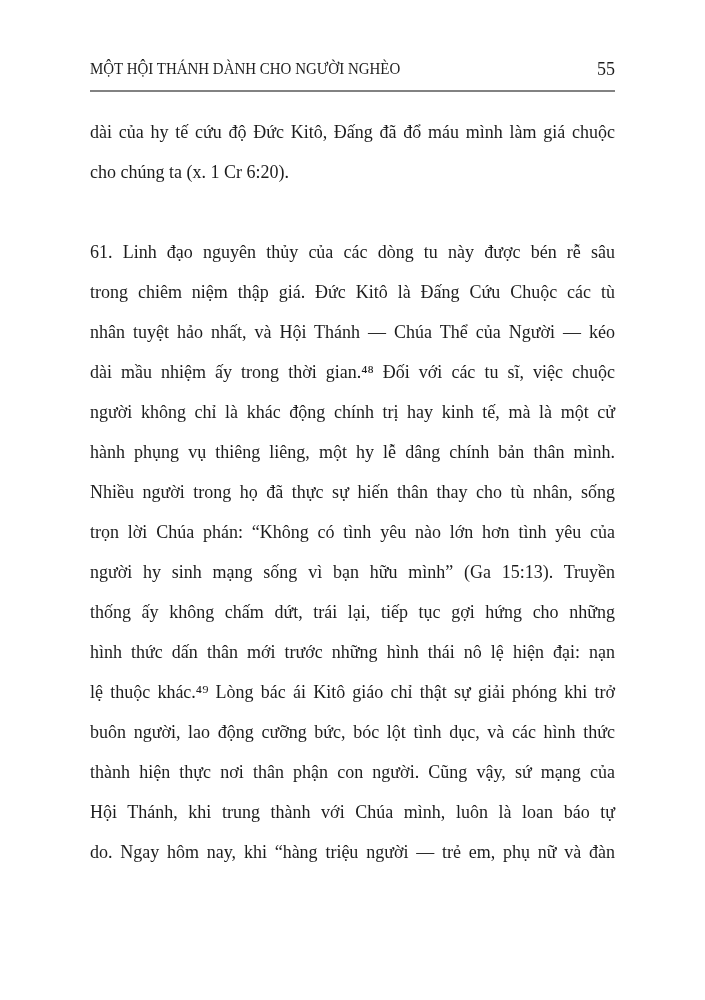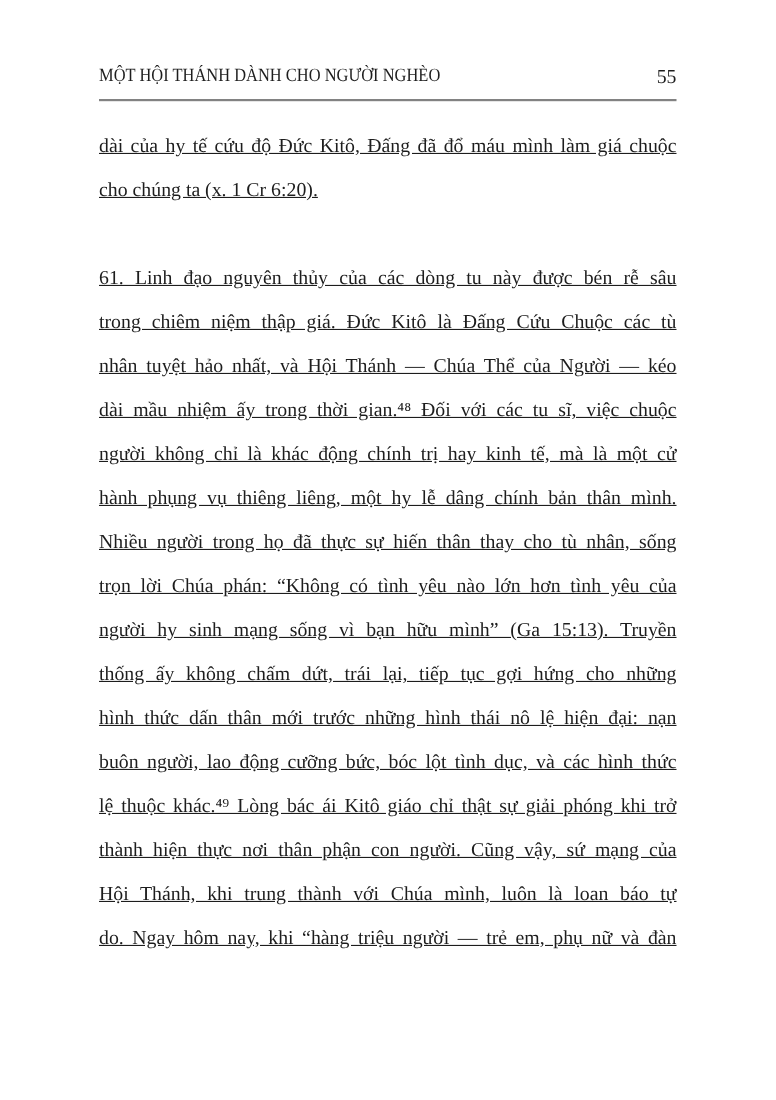--- a/index.html
+++ b/index.html
@@ -49,21 +49,20 @@
     margin-top: 20px;
     font-size: 18px;
     line-height: 40px;
   }
   .para + .para {
     margin-top: 40px;
   }
   .line {
     text-align: justify;
     text-align-last: justify;
-    text-decoration: underline;
   }
   .line.para-end {
     text-align-last: left;
   }
 </style>
 </head>
 <body>
 
 <div class="page">
   <div class="content">
@@ -83,22 +82,22 @@
           <div class="line">trong chiêm niệm thập giá. Đức Kitô là Đấng Cứu Chuộc các tù</div>
           <div class="line">nhân tuyệt hảo nhất, và Hội Thánh — Chúa Thể của Người — kéo</div>
           <div class="line">dài mầu nhiệm ấy trong thời gian.⁴⁸ Đối với các tu sĩ, việc chuộc</div>
           <div class="line">người không chỉ là khác động chính trị hay kinh tế, mà là một cử</div>
           <div class="line">hành phụng vụ thiêng liêng, một hy lễ dâng chính bản thân mình.</div>
           <div class="line">Nhiều người trong họ đã thực sự hiến thân thay cho tù nhân, sống</div>
           <div class="line">trọn lời Chúa phán: “Không có tình yêu nào lớn hơn tình yêu của</div>
           <div class="line">người hy sinh mạng sống vì bạn hữu mình” (Ga 15:13). Truyền</div>
           <div class="line">thống ấy không chấm dứt, trái lại, tiếp tục gợi hứng cho những</div>
           <div class="line">hình thức dấn thân mới trước những hình thái nô lệ hiện đại: nạn</div>
+          <div class="line">lệ thuộc khác.⁴⁹ Lòng bác ái Kitô giáo chỉ thật sự giải phóng khi trở</div>
           <div class="line">buôn người, lao động cưỡng bức, bóc lột tình dục, và các hình thức</div>
-          <div class="line">lệ thuộc khác.⁴⁹ Lòng bác ái Kitô giáo chỉ thật sự giải phóng khi trở</div>
           <div class="line">thành hiện thực nơi thân phận con người. Cũng vậy, sứ mạng của</div>
           <div class="line">Hội Thánh, khi trung thành với Chúa mình, luôn là loan báo tự</div>
           <div class="line">do. Ngay hôm nay, khi “hàng triệu người — trẻ em, phụ nữ và đàn</div>
         </div>
       </div>
 
   </div>
 </div>
 
 </body></html>

